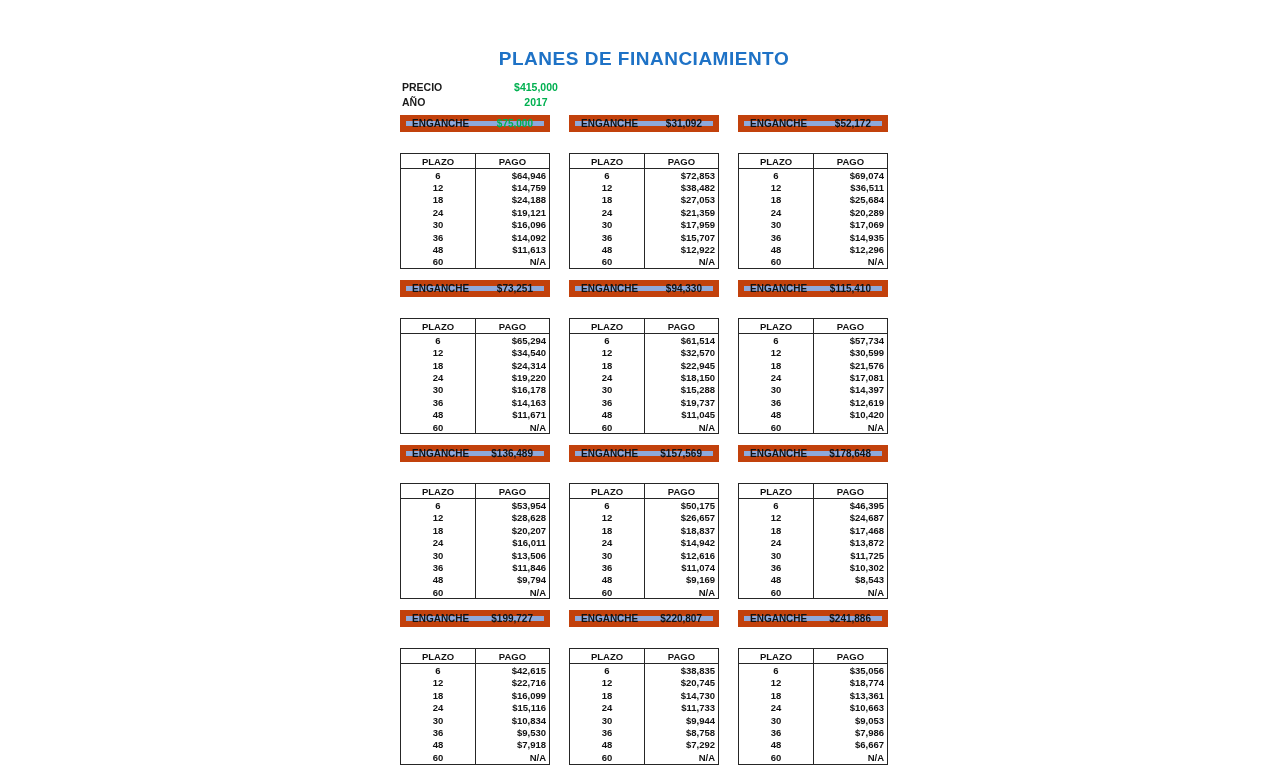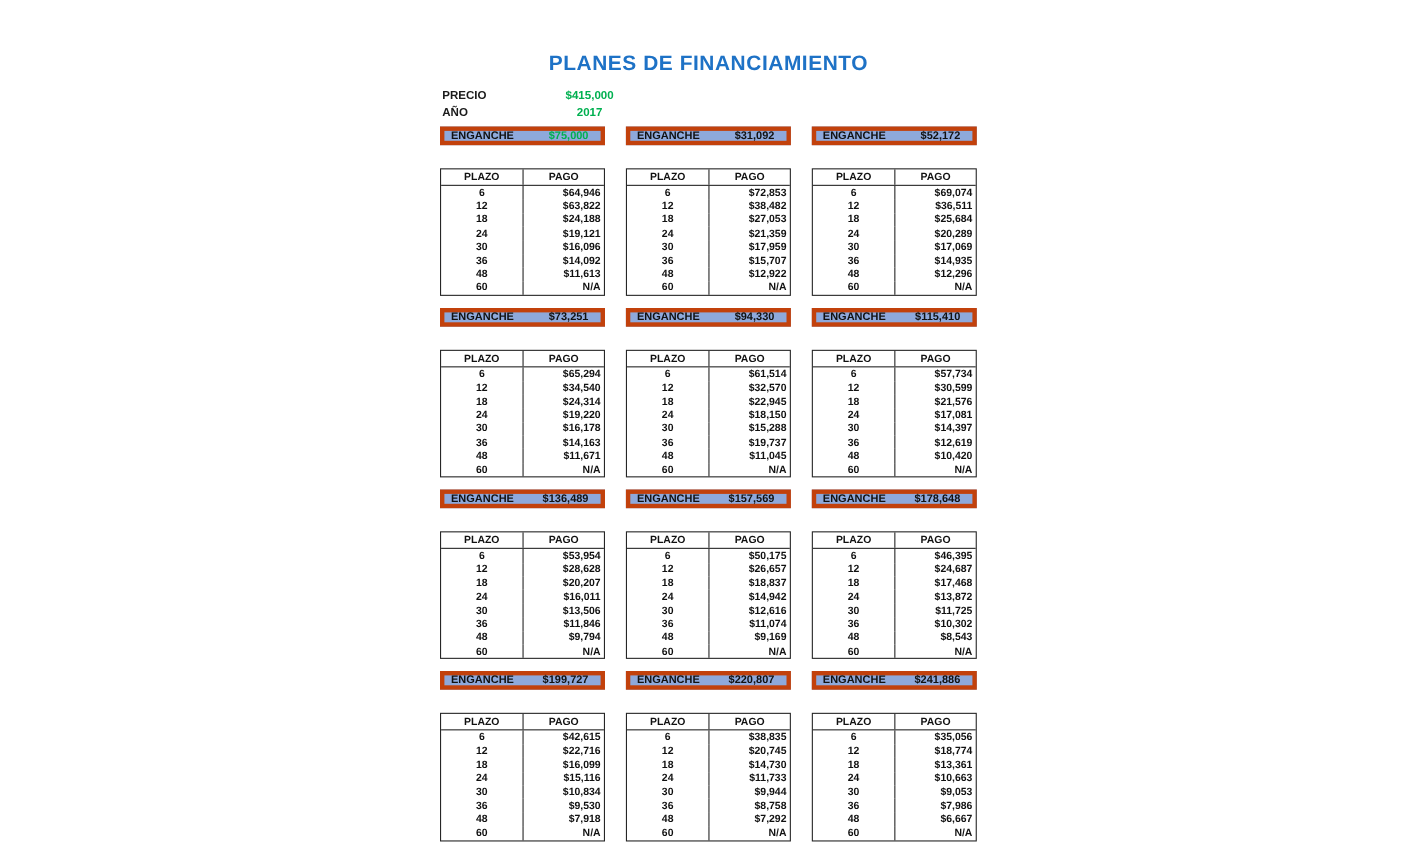--- a/index.html
+++ b/index.html
@@ -54,21 +54,21 @@
     display: grid;
     grid-template-columns: 150px 150px 150px;
     column-gap: 19px;
     row-gap: 11px;
   }
   .plan { width: 150px; }
   .plan-header {
     box-sizing: border-box;
     height: 17px;
     background: var(--header-fill, #8EA9DB);
-    border: 4px solid #c2410c;
+    border: 6px solid #c2410c;
     display: flex;
     align-items: center;
     justify-content: space-between;
     padding: 0 11px 0 6px;
     font-size: 10px;
     font-weight: bold;
     color: #111111;
   }
   .enganche-value.green { color: var(--value-green, #00B050); }
   .plan-table {
@@ -155,21 +155,21 @@
         <div class="hcell hcell-plazo">PLAZO</div>
         <div class="hcell hcell-pago">PAGO</div>
       </div>
       <div class="rows">
               <div class="prow">
                 <div class="cell cell-plazo">6</div>
                 <div class="cell cell-pago">$64,946</div>
               </div>
               <div class="prow">
                 <div class="cell cell-plazo">12</div>
-                <div class="cell cell-pago">$63,822</div>
+                <div class="cell cell-pago">$14,759</div>
               </div>
               <div class="prow">
                 <div class="cell cell-plazo">18</div>
                 <div class="cell cell-pago">$24,188</div>
               </div>
               <div class="prow">
                 <div class="cell cell-plazo">24</div>
                 <div class="cell cell-pago">$19,121</div>
               </div>
               <div class="prow">

